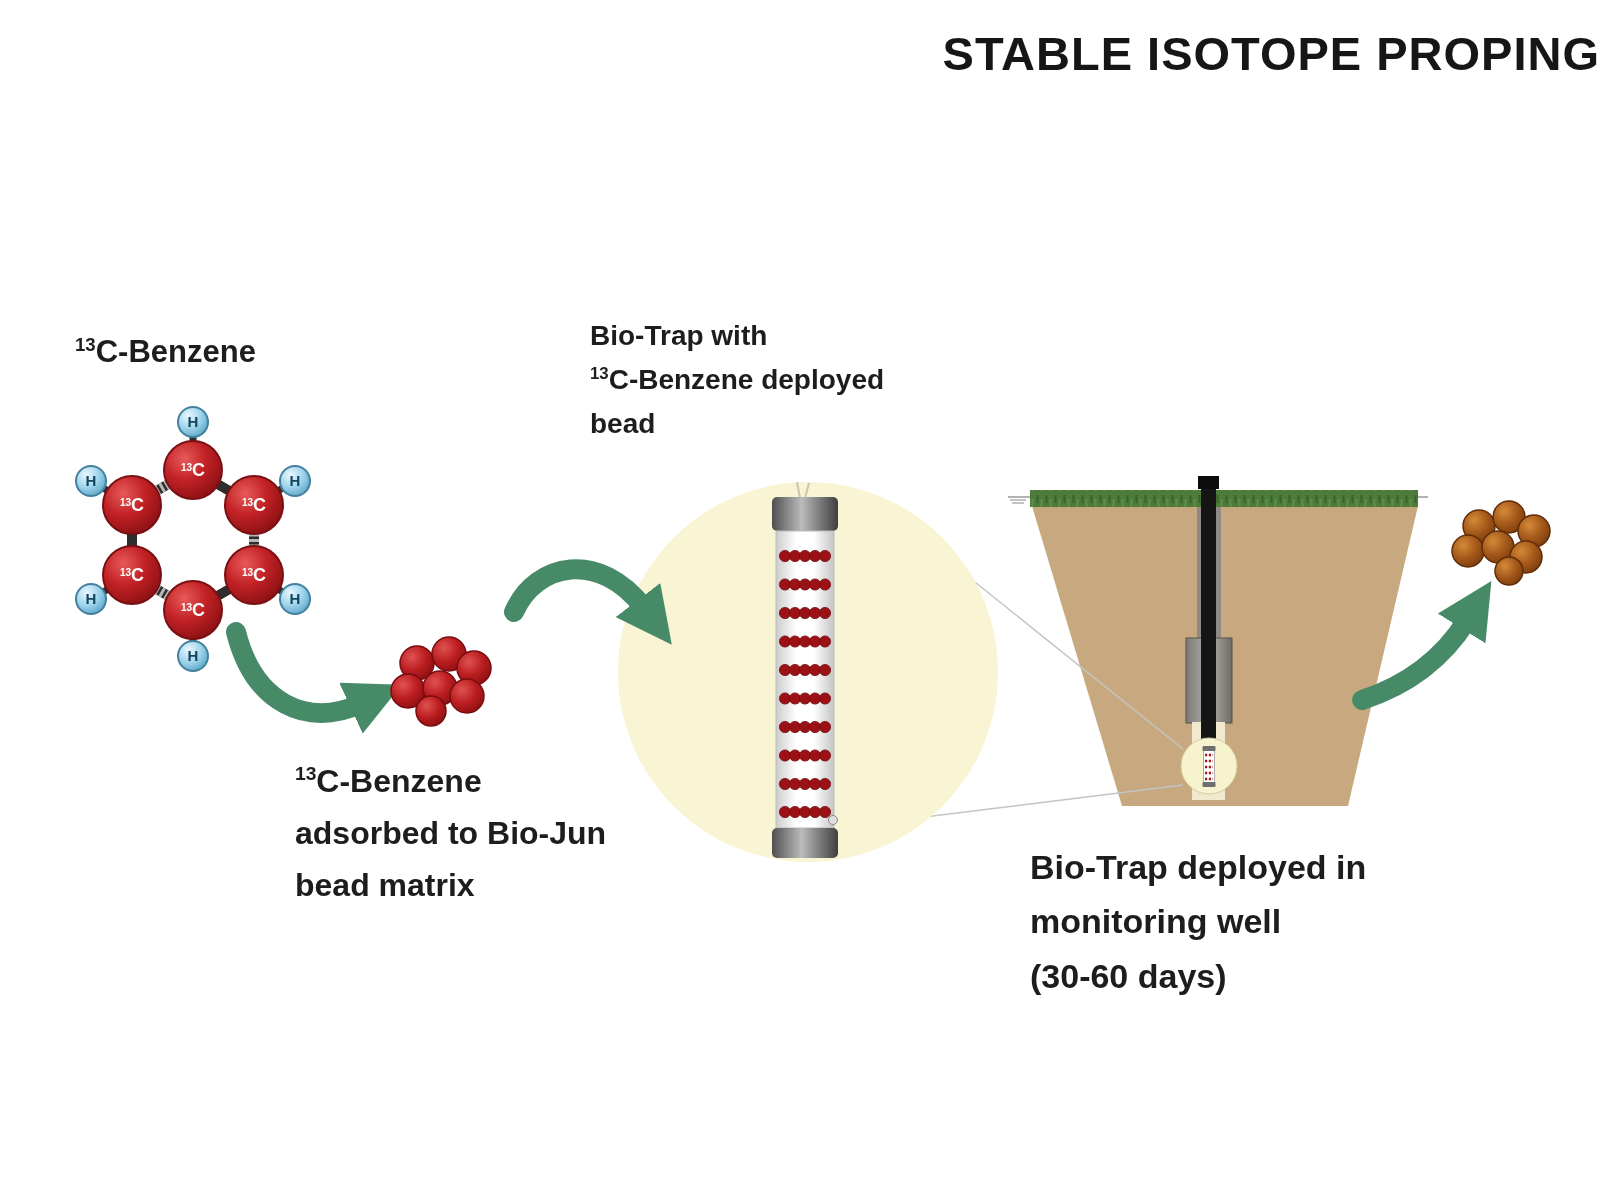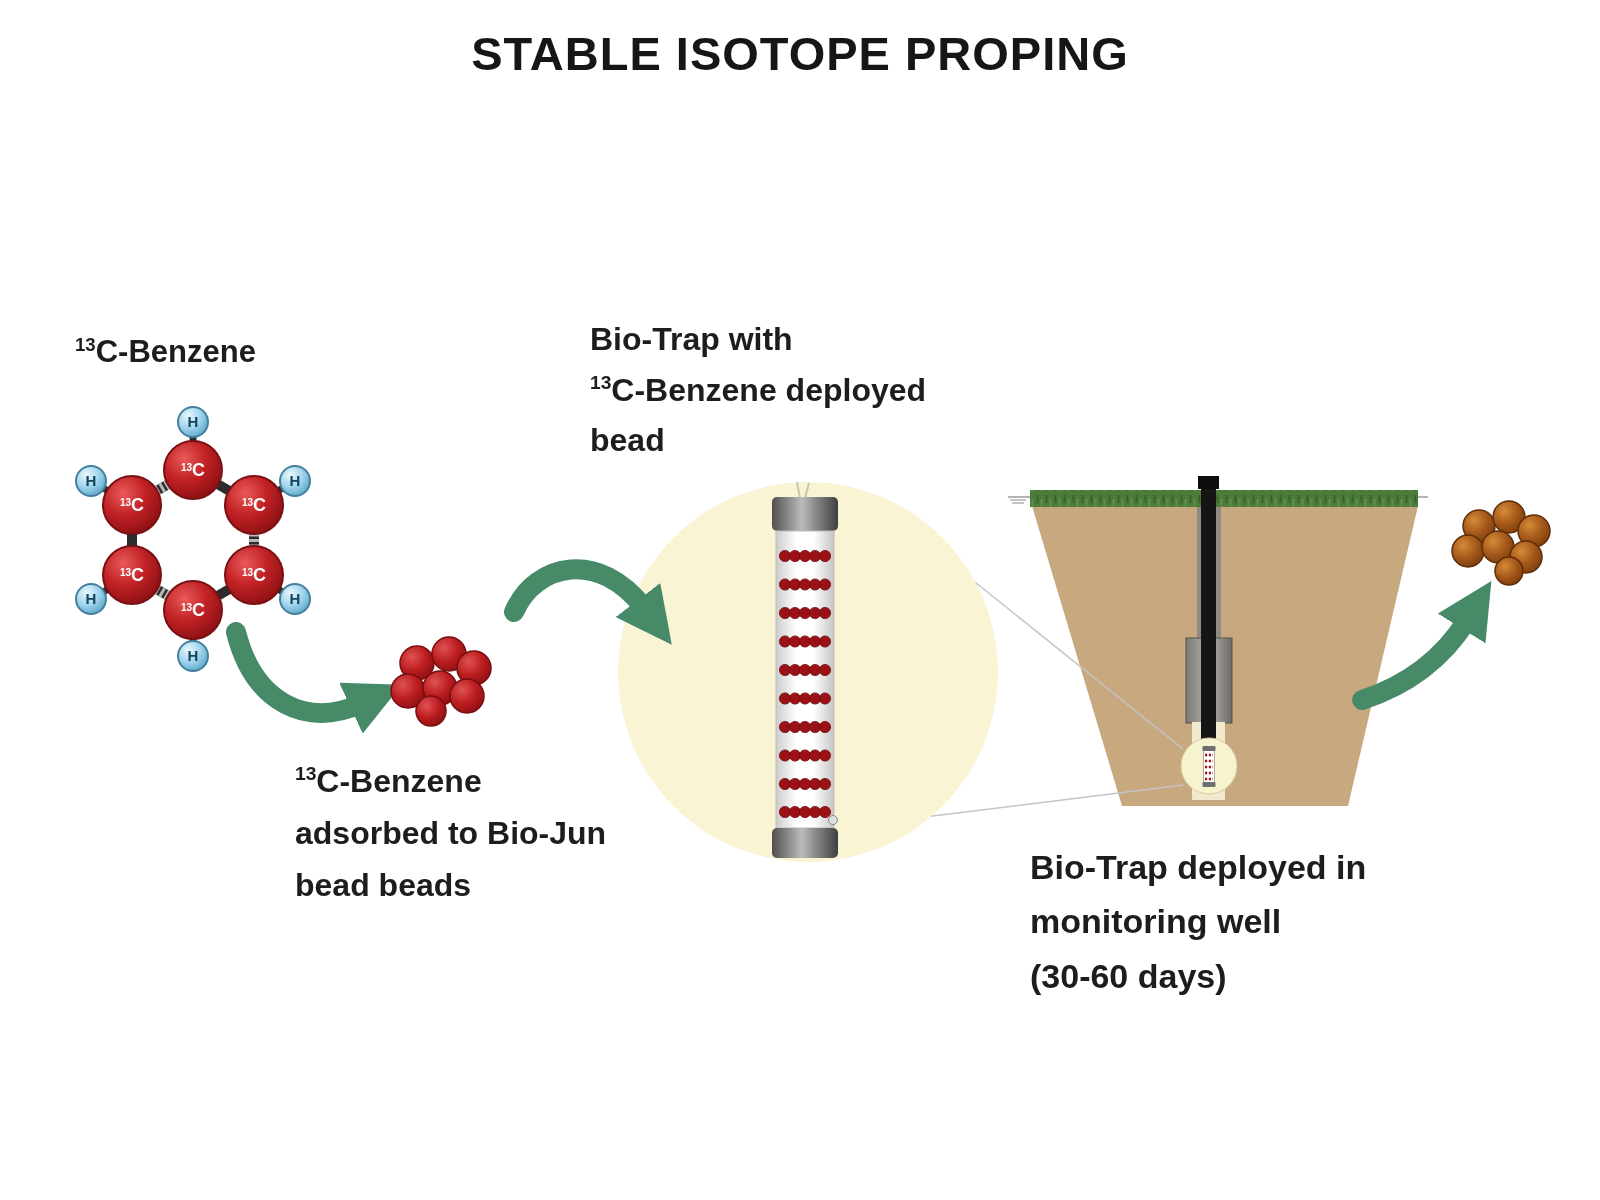--- a/index.html
+++ b/index.html
@@ -2,27 +2,27 @@
 <html><head>
 <meta charset="utf-8">
 <style>
   html,body{margin:0;padding:0;background:#ffffff;}
   .canvas{
     position:relative;width:1600px;height:1200px;background:#ffffff;
     font-family:"Liberation Sans",sans-serif;overflow:hidden;
   }
   .layer{position:absolute;left:0;top:0;width:1600px;height:1200px;}
   .title{
-    position:absolute;left:0;top:26px;width:1600px;text-align:center;
+    position:absolute;left:0;top:26px;width:1600px;text-align:right;
     font-size:47px;font-weight:bold;letter-spacing:1px;color:#161616;
   }
   .lbl{position:absolute;text-align:left;font-weight:bold;color:#1d1d1d;}
   .lbl sup{font-size:0.6em;}
   .benzene-label{left:75px;top:334px;width:270px;font-size:31px;}
-  .biotrap-label{left:590px;top:314px;width:430px;font-size:32px;line-height:1.58;}
+  .biotrap-label{left:590px;top:314px;width:430px;font-size:28px;line-height:1.58;}
   .bead-label{left:295px;top:756px;width:350px;font-size:32px;line-height:1.62;}
   .well-label{left:1030px;top:840px;width:400px;font-size:34px;line-height:1.6;}
   svg text{font-family:"Liberation Sans",sans-serif;font-weight:bold;}
 </style>
 </head>
 <body>
 
 <div class="canvas">
 
   <svg class="layer" viewBox="0 0 1600 1200">
@@ -216,21 +216,21 @@
 
   <div class="lbl biotrap-label">
     <div>Bio-Trap with</div>
     <div><sup>13</sup><span>C-Benzene deployed</span></div>
     <div>bead</div>
   </div>
 
   <div class="lbl bead-label">
     <div><sup>13</sup><span>C-Benzene</span></div>
     <div>adsorbed to Bio-Jun</div>
-    <div>bead beads</div>
+    <div>bead matrix</div>
   </div>
 
   <div class="lbl well-label">
     <div>Bio-Trap deployed in</div>
     <div>monitoring well</div>
     <div>(30-60 days)</div>
   </div>
 
 </div>
 

